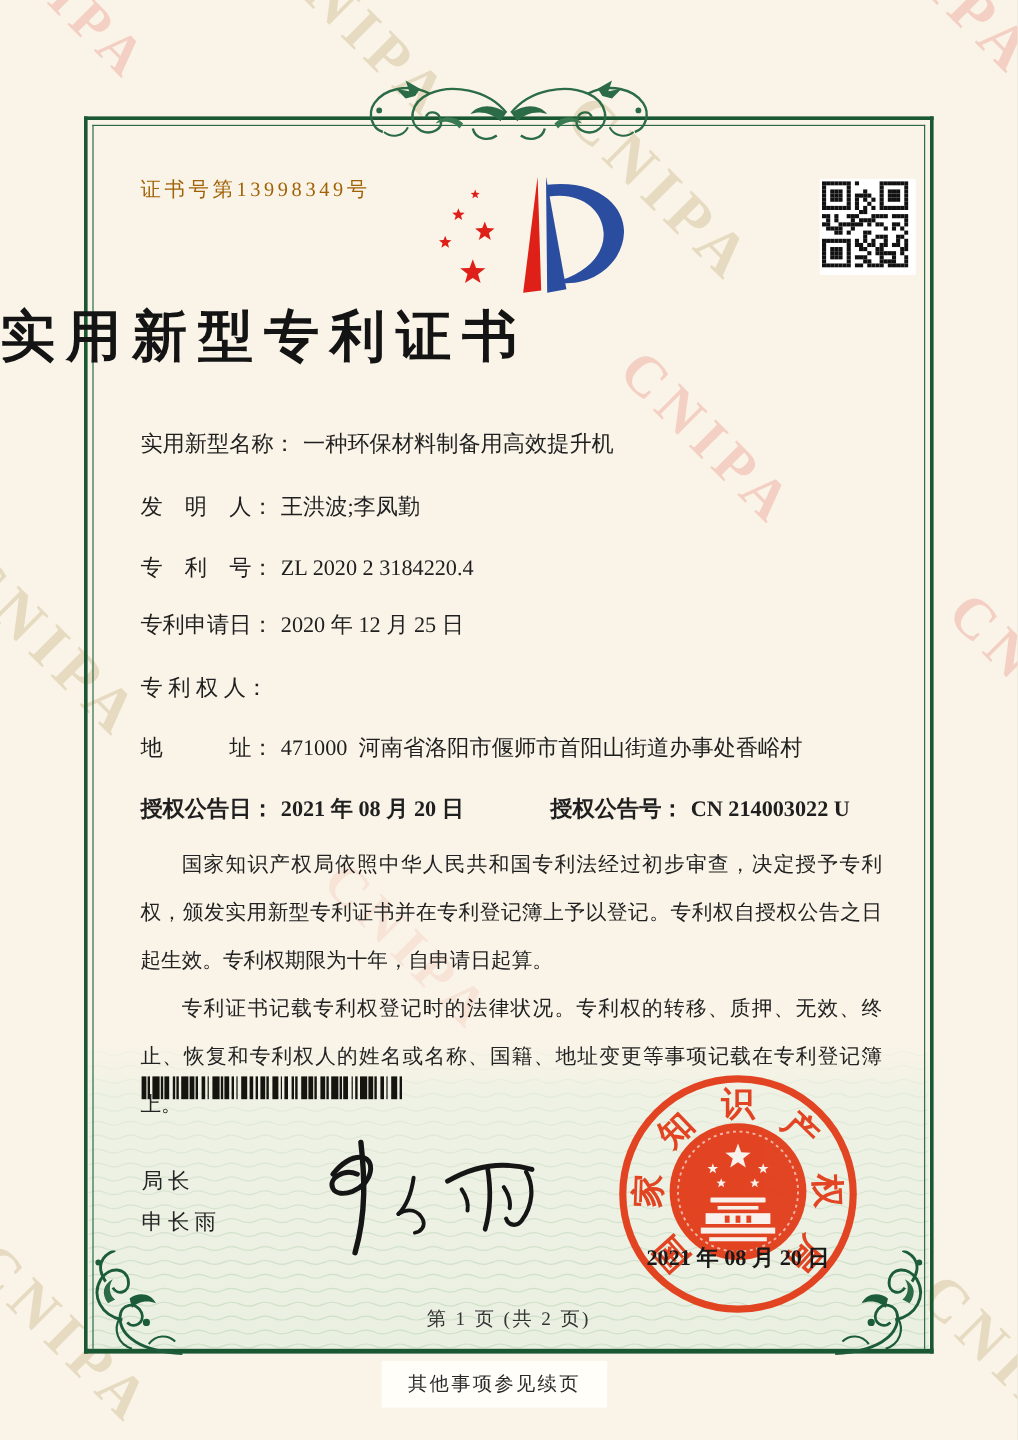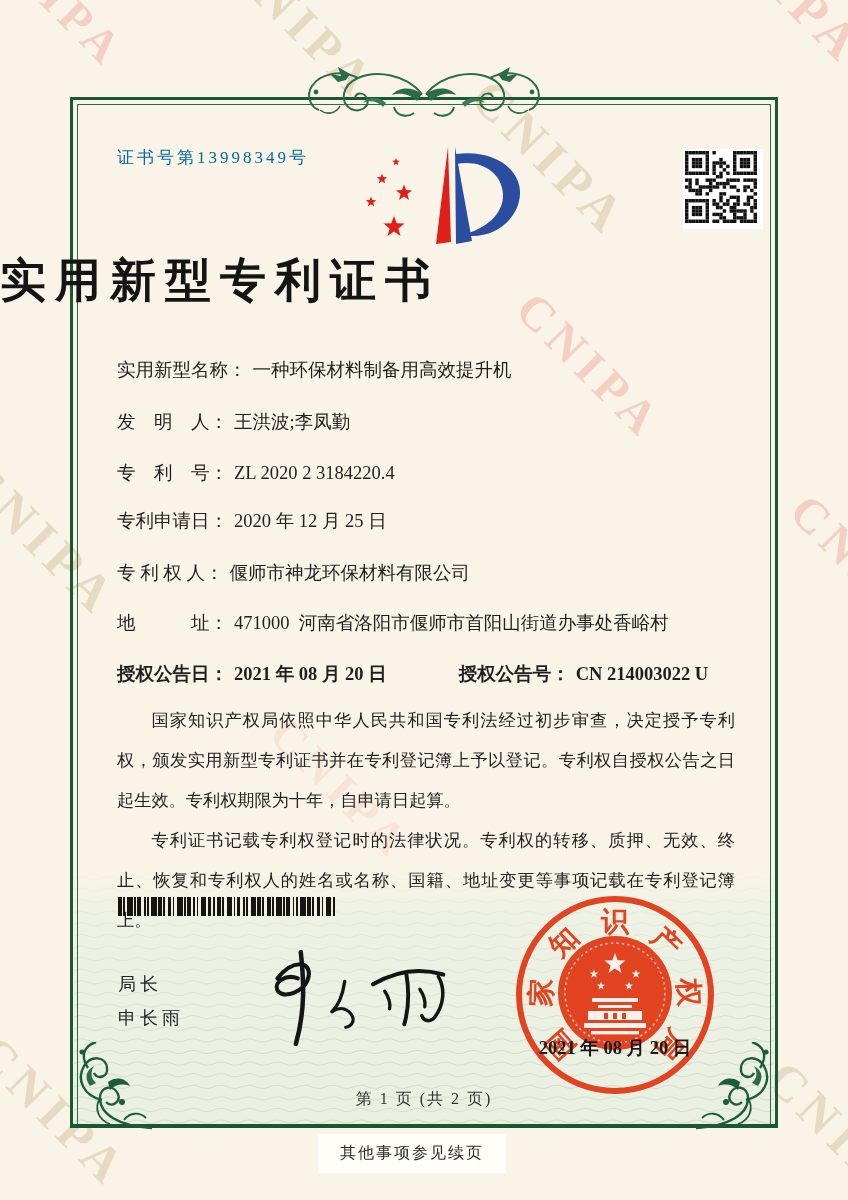--- a/index.html
+++ b/index.html
@@ -8,21 +8,21 @@
   .wm{position:absolute;z-index:0;font-weight:bold;letter-spacing:7px;
       transform:rotate(45deg);font-family:"Liberation Serif","DejaVu Serif",serif;white-space:nowrap;}
   .wm.beige{color:rgba(213,196,158,0.55);}
   .wm.pink{color:rgba(233,158,142,0.42);}
   .fl{position:absolute;z-index:2;background:#1a5733;}
   .fl.thin{background:#2f6b49;}
   #waves{position:absolute;left:74px;top:872px;width:700px;height:252px;z-index:1;
          background:linear-gradient(180deg,rgba(238,242,228,0) 0%,rgba(236,241,227,.85) 16%,#ecf1e3 60%,#eaf0e1 100%);}
   .orn{position:absolute;z-index:3;}
   .abs{position:absolute;z-index:4;}
-  #cert-number{left:117px;top:146px;font-size:17px;letter-spacing:3px;color:#0369a1;}
+  #cert-number{left:117px;top:146px;font-size:17px;letter-spacing:3px;color:#a16207;}
   #qr{left:683px;top:149px;width:76px;height:76px;background:#fff;padding:2px;}
   #title{left:0;right:0;top:250px;text-align:left;font-size:46px;font-weight:700;
          letter-spacing:9px;color:#141414;}
   .field{left:117px;width:640px;font-size:18.5px;display:flex;align-items:baseline;}
   .flabel{white-space:pre;color:#1f1f1f;}
   .fvalue{margin-left:6px;white-space:pre;text-align:right;}
   #grant-row{left:117px;width:640px;font-size:18.5px;display:flex;font-weight:bold;}
   #grant-right{margin-left:72px;}
   #paras{left:117px;top:701px;width:618px;font-size:17.2px;line-height:40px;
          text-align:justify;color:#222;}
@@ -383,21 +383,20 @@
   <div class="abs field" style="top:460px">
     <span class="flabel">专　利　号：</span>
     <span class="fvalue">ZL 2020 2 3184220.4</span>
   </div>
   <div class="abs field" style="top:508px">
     <span class="flabel">专利申请日：</span>
     <span class="fvalue">2020 年 12 月 25 日</span>
   </div>
   <div class="abs field" style="top:560px">
     <span class="flabel">专 利 权 人：</span>
-    <span class="fvalue">偃师市神龙环保材料有限公司</span>
   </div>
   <div class="abs field" style="top:610px">
     <span class="flabel">地　　　址：</span>
     <span class="fvalue">471000  河南省洛阳市偃师市首阳山街道办事处香峪村</span>
   </div>
   <div class="abs" id="grant-row" style="top:661px">
     <span>
       <span class="flabel">授权公告日：</span><span class="fvalue">2021 年 08 月 20 日</span>
     </span>
     <span id="grant-right">

